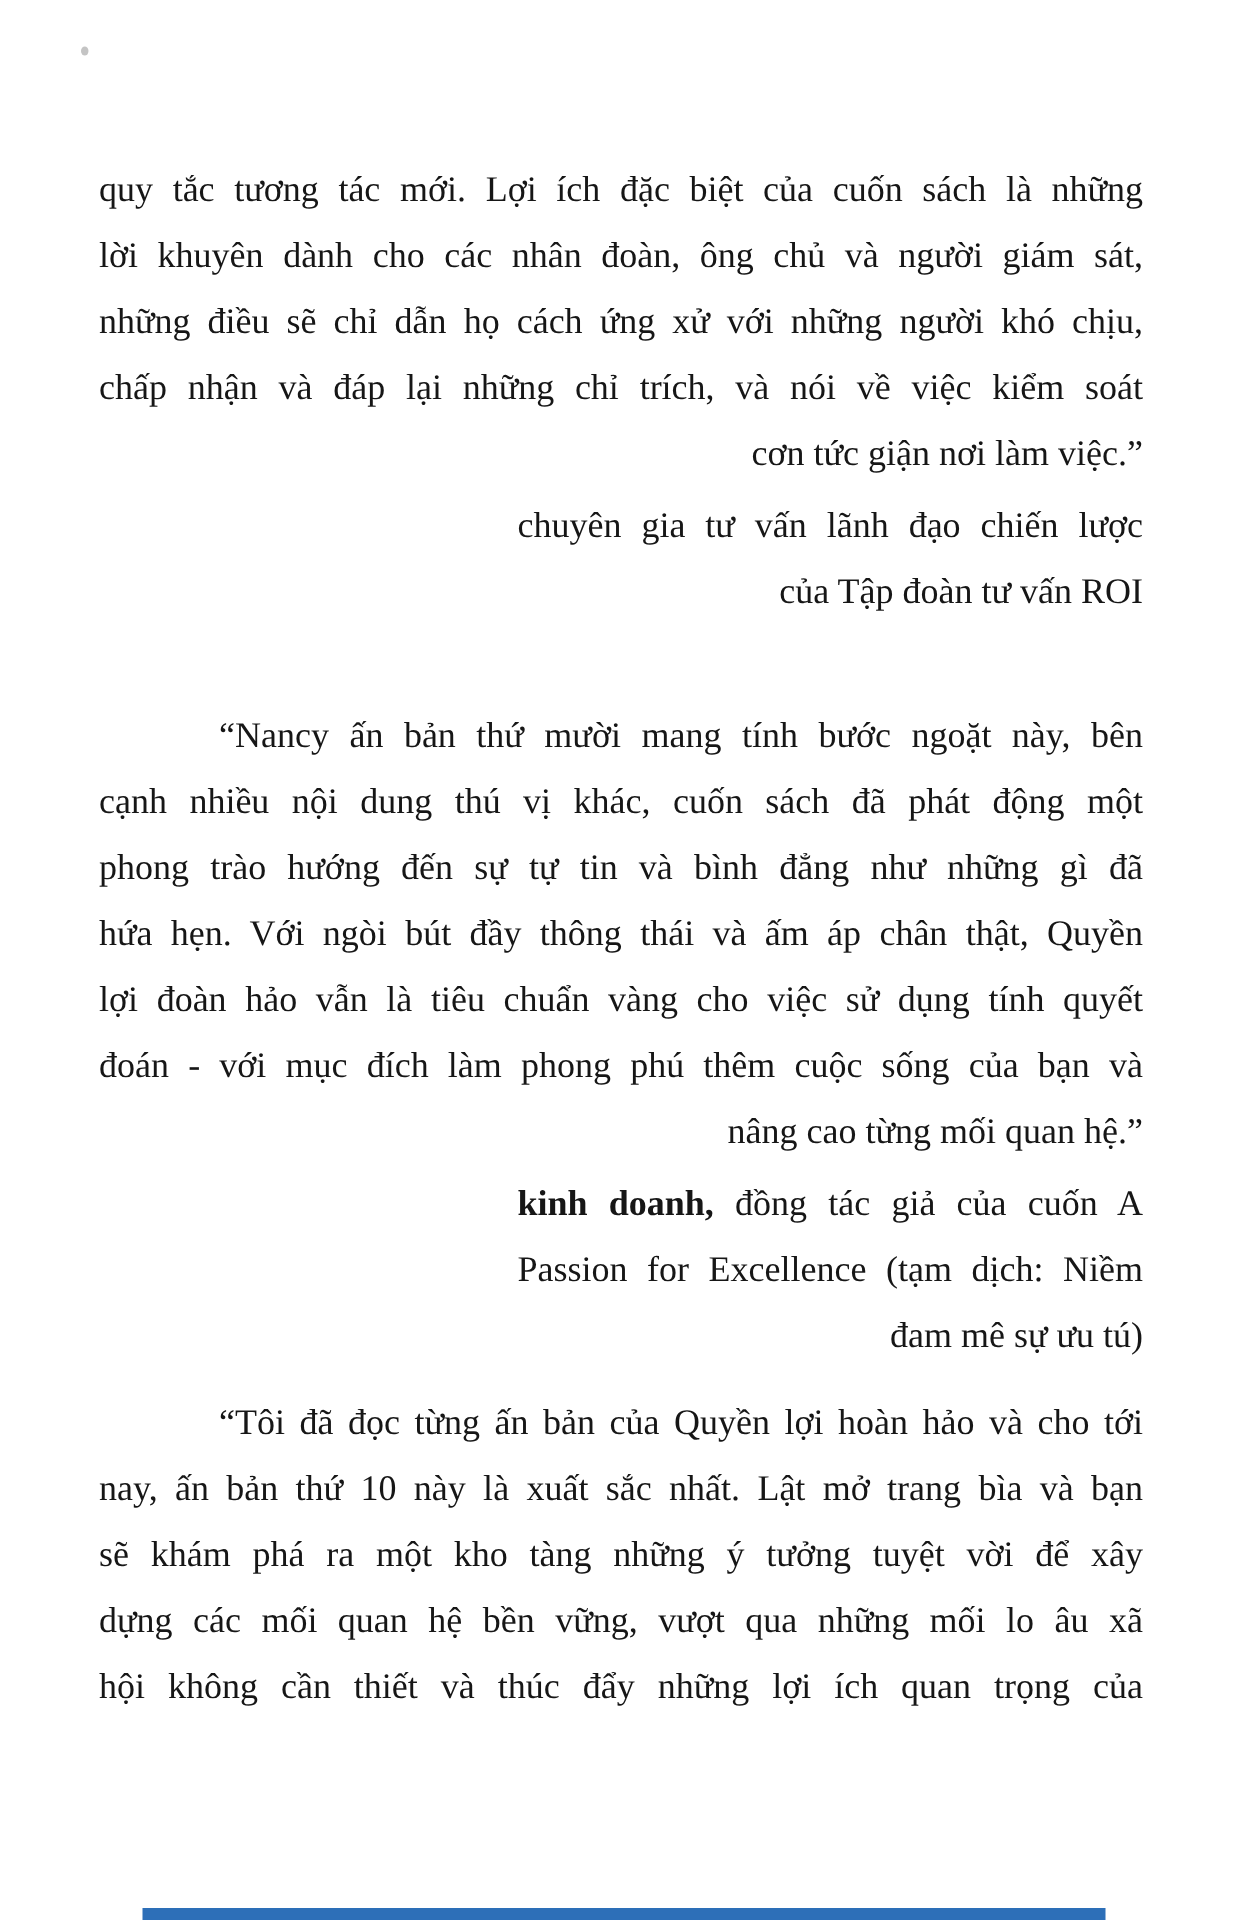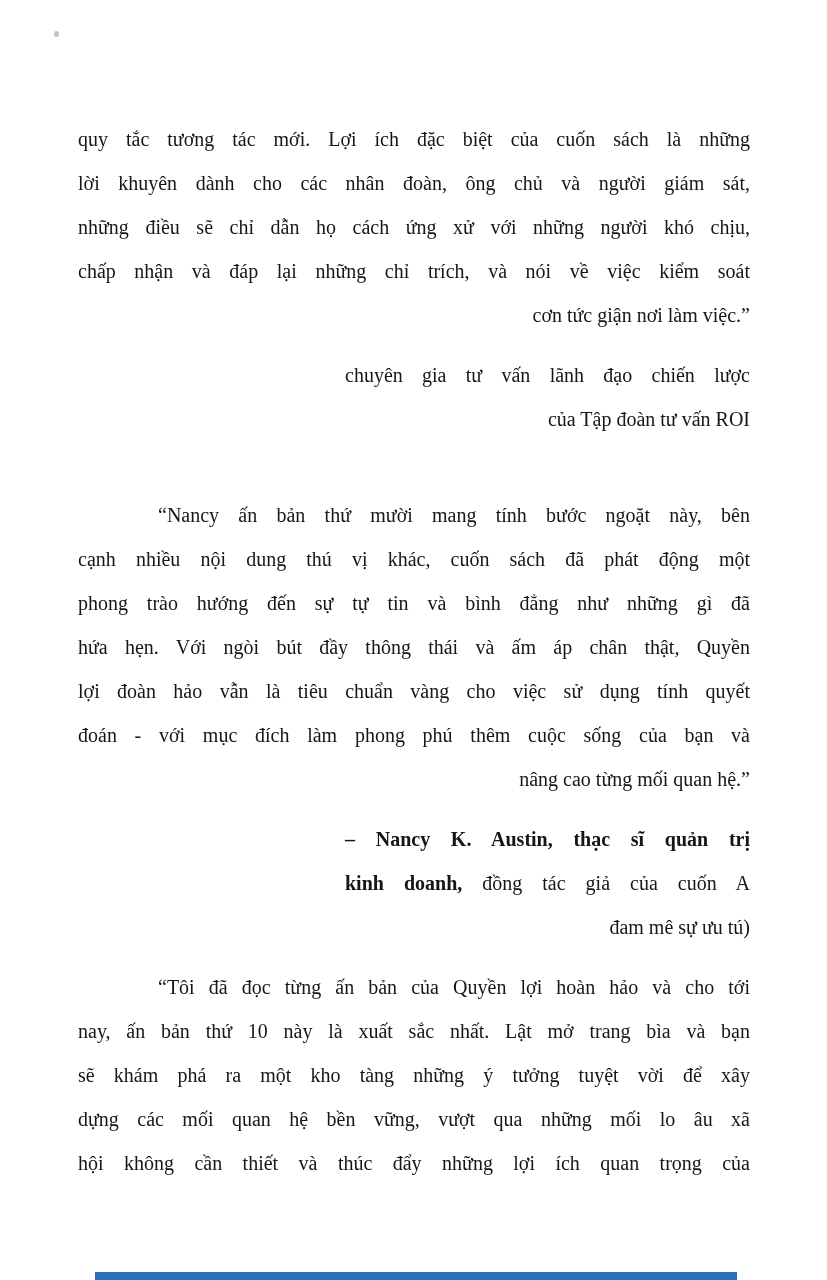--- a/index.html
+++ b/index.html
@@ -20,23 +20,23 @@
     inset: 0;
     background: #ffffff;
   }
   .content {
     position: absolute;
     top: 101px;
     left: 62px;
     width: 704px;
   }
   .block {
-    font-size: 20px;
+    font-size: 24px;
     line-height: 44px;
-    margin: 16px;
+    margin: 4px;
   }
   .block.attribution {
     margin-left: 283px;
   }
   .line {
     text-align: right;
     min-height: 44px;
   }
   .line.jl {
     text-align: justify;
@@ -86,22 +86,22 @@
       <div class="block body" style="margin-top: 52px;">
         <div class="line jl ind"><span>“Nancy ấn bản thứ mười mang tính bước ngoặt này, bên</span></div>
         <div class="line jl"><span>cạnh nhiều nội dung thú vị khác, cuốn sách đã phát động một</span></div>
         <div class="line jl"><span>phong trào hướng đến sự tự tin và bình đẳng như những gì đã</span></div>
         <div class="line jl"><span>hứa hẹn. Với ngòi bút đầy thông thái và ấm áp chân thật, </span><span class="italic">Quyền</span></div>
         <div class="line jl"><span class="italic">lợi đoàn hảo</span><span> vẫn là tiêu chuẩn vàng cho việc sử dụng tính quyết</span></div>
         <div class="line jl"><span>đoán - với mục đích làm phong phú thêm cuộc sống của bạn và</span></div>
         <div class="line"><span>nâng cao từng mối quan hệ.”</span></div>
       </div>
       <div class="block attribution">
-        <div class="line jl"><span class="bold">– </span><span class="bold">Nancy K. Austin, thạc sĩ quản trị</span></div>
         <div class="line jl"><span class="bold">kinh doanh,</span><span> đồng tác giả của cuốn </span><span class="italic">A</span></div>
+        <div class="line jl"><span class="italic">Passion for Excellence</span><span> (tạm dịch: </span><span class="italic">Niềm</span></div>
         <div class="line"><span class="italic">đam mê sự ưu tú</span><span>)</span></div>
       </div>
       <div class="block body" style="margin-top: 14px;">
         <div class="line jl ind"><span>“Tôi đã đọc từng ấn bản của </span><span class="italic">Quyền lợi hoàn hảo</span><span> và cho tới</span></div>
         <div class="line jl"><span>nay, ấn bản thứ 10 này là xuất sắc nhất. Lật mở trang bìa và bạn</span></div>
         <div class="line jl"><span>sẽ khám phá ra một kho tàng những ý tưởng tuyệt vời để xây</span></div>
         <div class="line jl"><span>dựng các mối quan hệ bền vững, vượt qua những mối lo âu xã</span></div>
         <div class="line jl"><span>hội không cần thiết và thúc đẩy những lợi ích quan trọng của</span></div>
       </div>
     </div>

